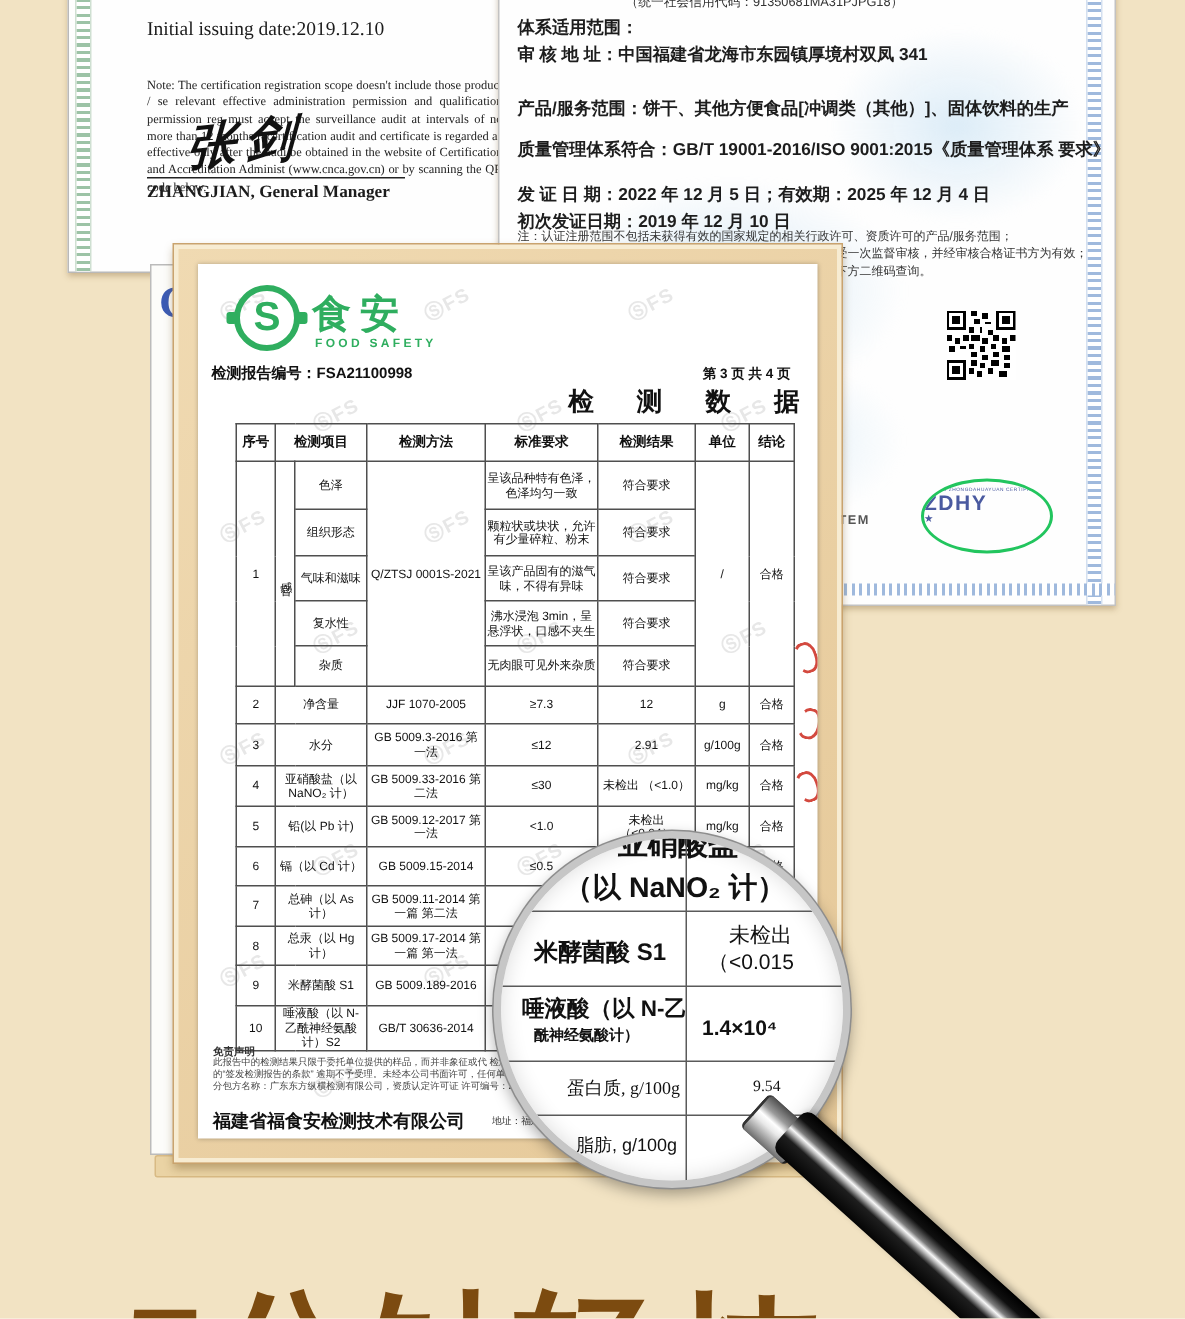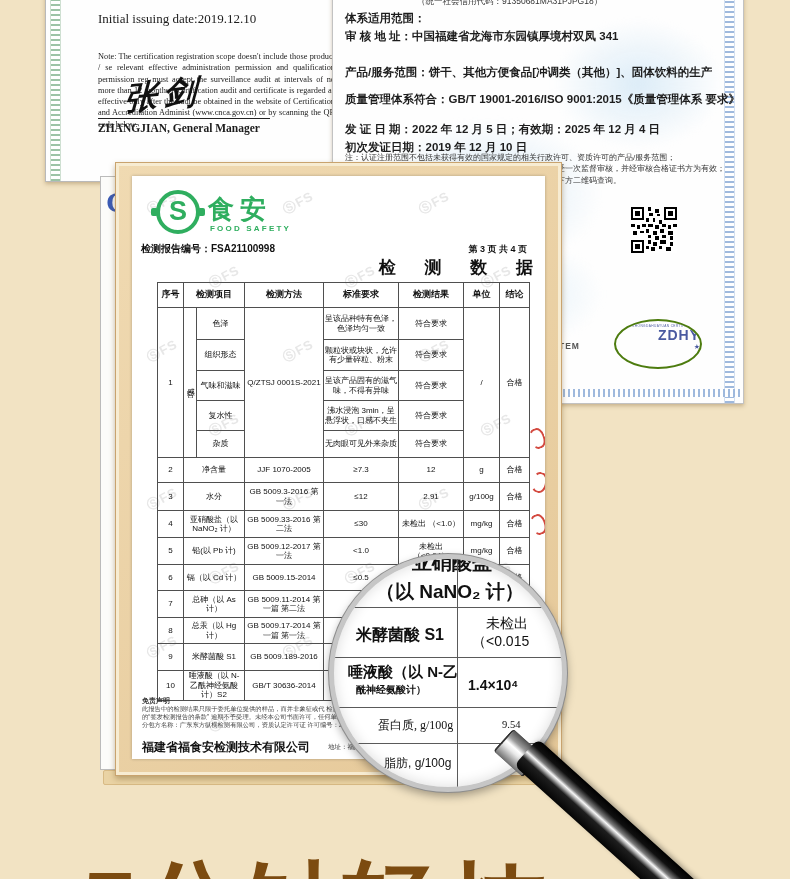--- a/index.html
+++ b/index.html
@@ -27,22 +27,22 @@
               background:repeating-linear-gradient(90deg,#9fb9dd 0 2px,#ffffff 2px 5px);}
   .map-blob{position:absolute;border-radius:50%;filter:blur(3px);}
   .blob1{left:40px;top:130px;width:230px;height:150px;background:radial-gradient(closest-side,#d9eaf6,rgba(217,234,246,0));}
   .blob2{left:220px;top:30px;width:170px;height:130px;background:radial-gradient(closest-side,#dcecf7,rgba(220,236,247,0));}
   .blob3{left:90px;top:250px;width:180px;height:110px;background:radial-gradient(closest-side,#e2f0f9,rgba(226,240,249,0));}
   .cr-code{position:absolute;left:84px;top:7px;font-size:8.5px;color:#333;}
   .cr-line{position:absolute;left:12px;font-size:11.5px;font-weight:bold;white-space:nowrap;}
   .cr-note1{position:absolute;left:12px;top:163px;font-size:8px;color:#333;white-space:nowrap;}
   .cr-note-frag{position:absolute;font-size:8px;color:#333;white-space:nowrap;}
   .qr{position:absolute;left:298px;top:217px;width:46px;height:48px;}
-  .stamp{position:absolute;left:281px;top:330px;width:84px;height:46px;border:2px solid #4d7c0f;
-         border-radius:50%;color:#4a5aa0;text-align:right;overflow:hidden;}
+  .stamp{position:absolute;left:281px;top:330px;width:84px;height:46px;border:2px solid #22c55e;
+         border-radius:50%;color:#4a5aa0;text-align:left;overflow:hidden;}
   .stamp-ring{display:block;font-size:3.2px;letter-spacing:.4px;margin-top:3px;white-space:nowrap;}
   .stamp-main{display:block;font-size:14px;font-weight:bold;letter-spacing:1px;line-height:15px;}
   .stamp-star{display:block;font-size:7px;line-height:7px;}
   .cr-system{position:absolute;left:206px;top:352px;font-size:8.5px;font-weight:bold;color:#555;letter-spacing:1px;}
   
   .behind-cert{position:absolute;left:100px;top:176px;width:34px;height:592px;background:#fcfcfa;
                border:1px solid #bbb;}
   .behind-logo{position:absolute;left:5px;top:8px;font-size:30px;font-weight:bold;color:#3b5bb5;
                font-family:"Liberation Serif",serif;}
   .stack-edge{position:absolute;left:103px;top:770px;width:462px;height:13px;background:#ead3a4;

